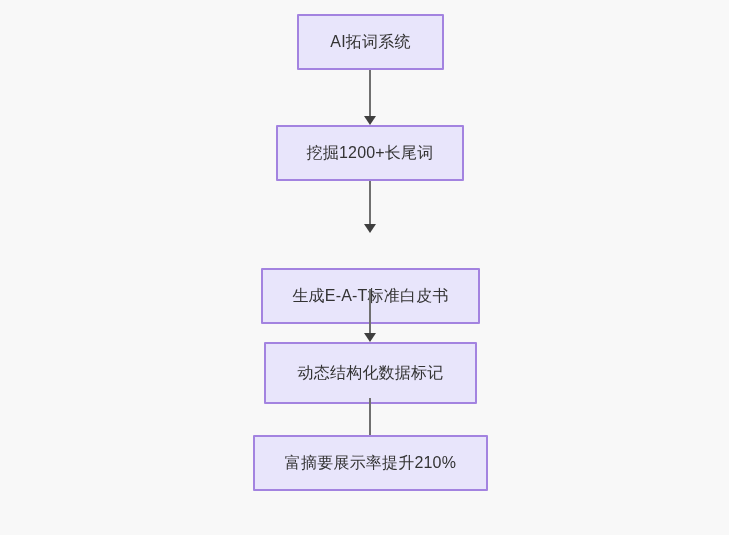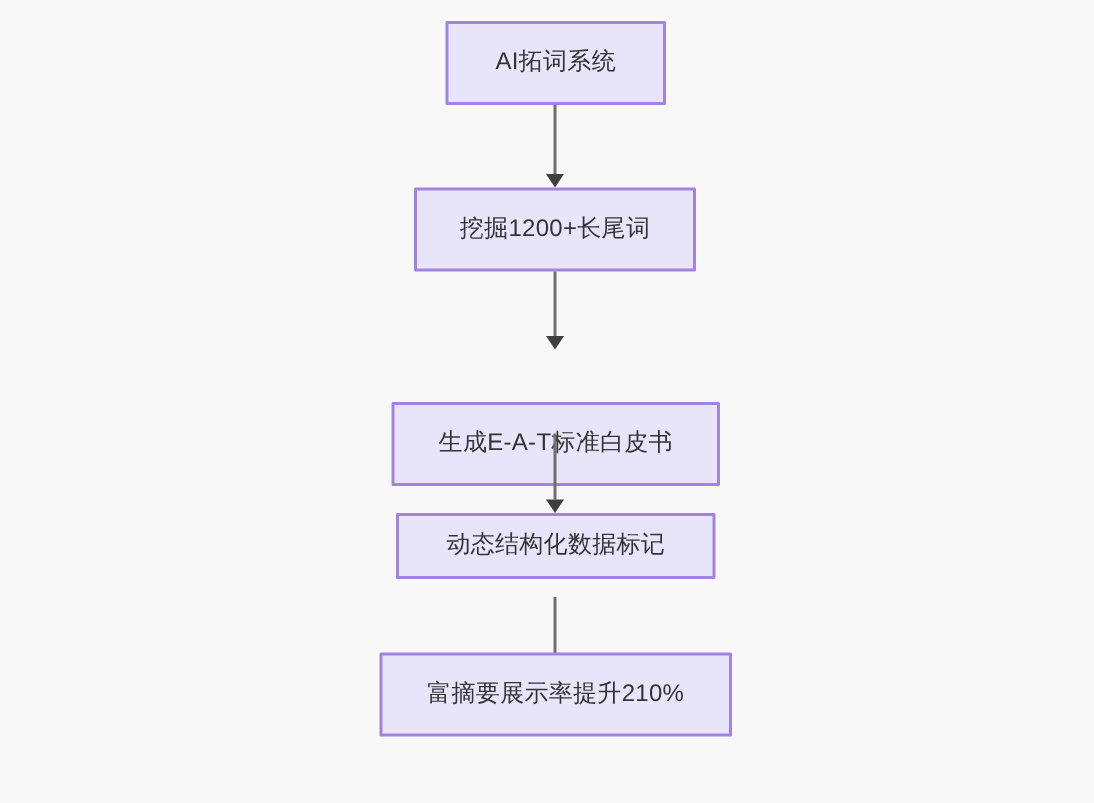--- a/index.html
+++ b/index.html
@@ -91,21 +91,21 @@
 
   <div class="node" style="left: 261px; top: 233px; width: 219px; height: 56px; background: rgb(232, 229, 251); border-color: rgb(163, 131, 224); color: rgb(51, 51, 51); margin-top: 35px;">
     <span class="node-label">生成E-A-T标准白皮书</span>
   </div>
 
   <div class="edge" style="left: 370px; top: 289px; height: 53px;">
     <div class="edge-line" style="height: 44px; background: rgb(112, 112, 112);"></div>
     <div class="edge-arrow" style="top: 44px; border-top-color: rgb(63, 63, 63);"></div>
   </div>
 
-  <div class="node" style="left: 264px; top: 342px; width: 213px; height: 44px; background: rgb(232, 229, 251); border-color: rgb(163, 131, 224); color: rgb(51, 51, 51);">
+  <div class="node" style="left: 264px; top: 342px; width: 213px; height: 62px; background: rgb(232, 229, 251); border-color: rgb(163, 131, 224); color: rgb(51, 51, 51);">
     <span class="node-label">动态结构化数据标记</span>
   </div>
 
   <div class="edge" style="left: 370px; top: 398px; height: 53px;">
     <div class="edge-line" style="height: 44px; background: rgb(112, 112, 112);"></div>
     <div class="edge-arrow" style="top: 44px; border-top-color: rgb(63, 63, 63);"></div>
   </div>
 
   <div class="node" style="left: 253px; top: 435px; width: 235px; height: 56px; background: rgb(232, 229, 251); border-color: rgb(163, 131, 224); color: rgb(51, 51, 51);">
     <span class="node-label">富摘要展示率提升210%</span>

